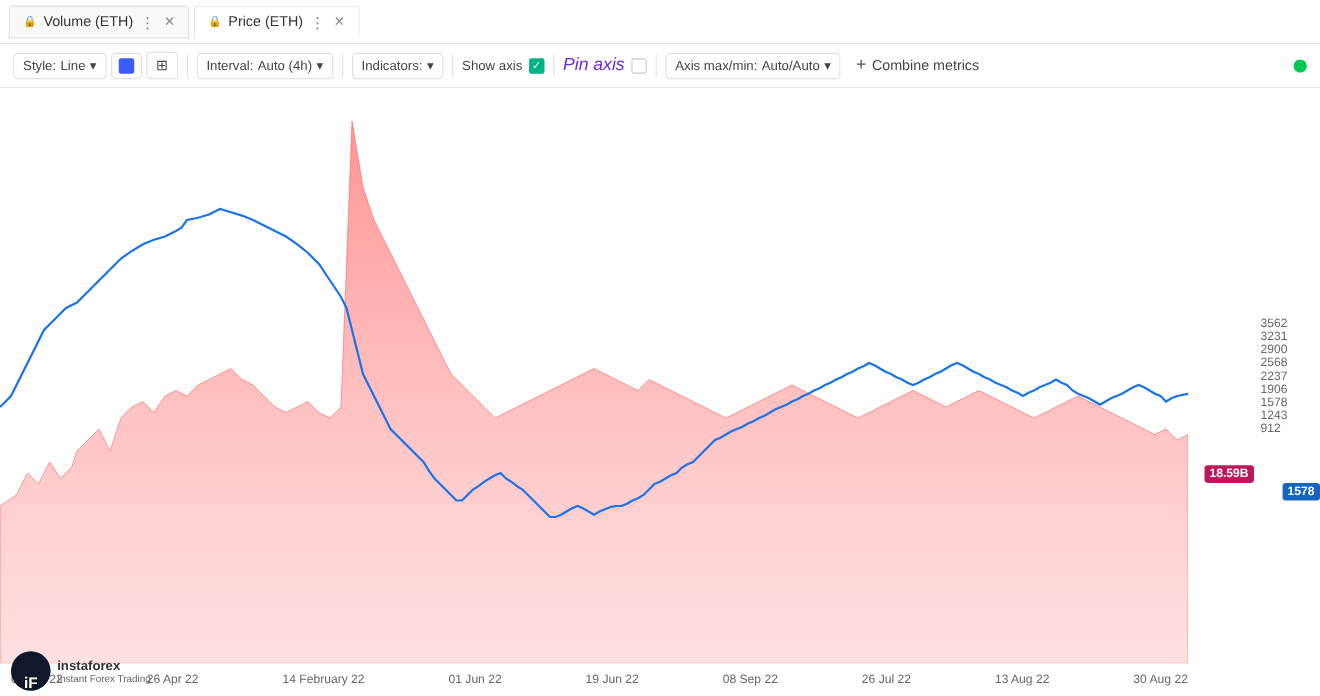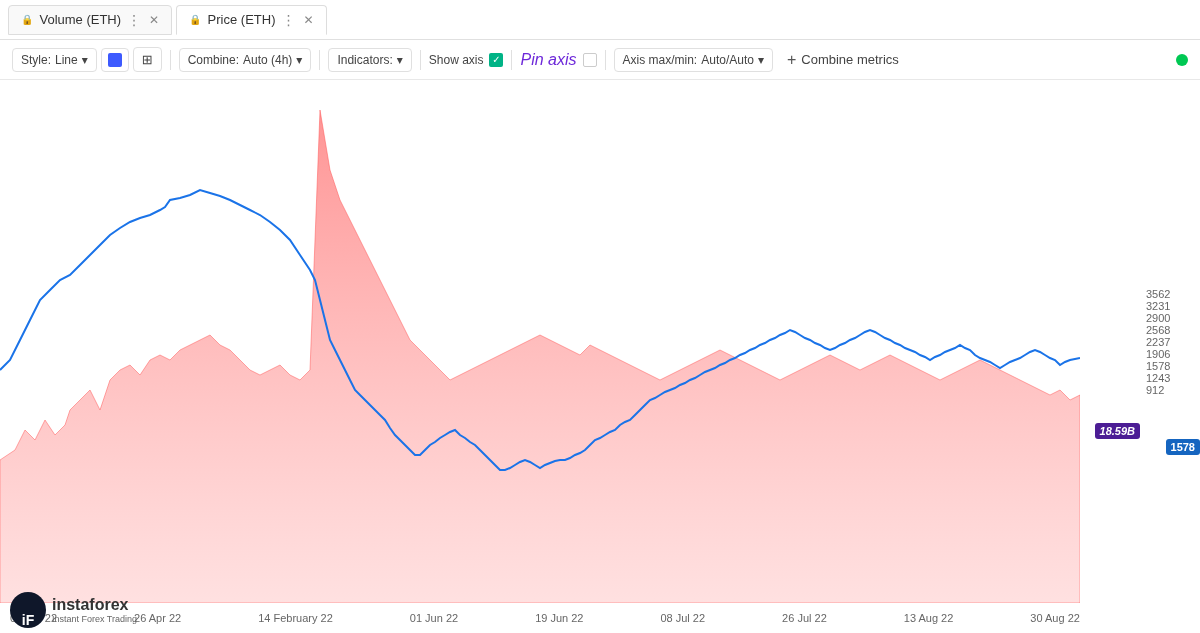--- a/index.html
+++ b/index.html
@@ -61,39 +61,39 @@
       display: flex; flex-direction: column; justify-content: center;
       padding: 10px 0; font-size: 11px; color: #666; text-align: left; padding-left: 4px;
     }
     .x-axis {
       position: absolute; bottom: 0; left: 10px; right: 120px; height: 30px;
       display: flex; align-items: center; justify-content: space-between;
       font-size: 11px; color: #666;
     }
 
     .price-label {
-      position: absolute; right: 60px; background: #4c1d95; color: #fff;
-      padding: 2px 5px; border-radius: 3px; font-size: 11px; font-weight: 600; font-style: italic;
+      position: absolute; right: 60px; background: #be185d; color: #fff;
+      padding: 2px 5px; border-radius: 3px; font-size: 11px; font-weight: 600;
     }
     .price-label-blue {
       position: absolute; right: 0; background: #1565c0; color: #fff;
       padding: 2px 5px; border-radius: 3px; font-size: 11px; font-weight: 600;
     }
 
     svg.chart-svg {
       position: absolute; top: 0; left: 0; right: 120px; bottom: 30px;
       width: calc(100% - 120px); height: calc(100% - 30px);
     }
 
     .instaforex-logo {
       position: absolute; bottom: 5px; left: 10px;
       display: flex; align-items: center; gap: 6px;
     }
     .logo-icon { width: 36px; height: 36px; background: #0f172a; border-radius: 50%; display: flex; align-items: flex-end; justify-content: center; font-weight: 900; font-size: 14px; color: #fff; }
-    .logo-text { font-size: 16px; font-weight: 700; color: #333; }
+    .logo-text { font-size: 12px; font-weight: 700; color: #333; }
     .logo-sub { font-size: 9px; color: #666; }
   </style>
 </head>
 <body>
 
 <div class="top-tabs">
   <div class="tab">
     <span class="tab-lock">🔒</span>
     <span>Volume (ETH)</span>
     <span class="tab-dots">⋮</span>
@@ -114,21 +114,21 @@
     <span>▾</span>
   </div>
   <div class="toolbar-item" style="padding:4px 6px;">
     <span class="color-swatch"></span>
   </div>
   <div class="toolbar-item">
     <span style="font-size:13px;">⊞</span>
   </div>
   <div class="toolbar-sep"></div>
   <div class="toolbar-item">
-    <span>Combine:</span>
+    <span>Interval:</span>
     <span>Auto (4h)</span>
     <span>▾</span>
   </div>
   <div class="toolbar-sep"></div>
   <div class="toolbar-item">
     <span>Indicators:</span>
     <span>▾</span>
   </div>
   <div class="toolbar-sep"></div>
   <div style="display:flex;align-items:flex-start;gap:6px;">
@@ -225,21 +225,21 @@
 
   <div class="price-label" style="top: 62%; right: 60px;">18.59B</div>
   <div class="price-label-blue" style="top: 65%; right: 0;">1578</div>
 
   <div class="x-axis">
     <span>08 Apr 22</span>
     <span>26 Apr 22</span>
     <span>14 February 22</span>
     <span>01 Jun 22</span>
     <span>19 Jun 22</span>
-    <span>08 Jul 22</span>
+    <span>08 Sep 22</span>
     <span>26 Jul 22</span>
     <span>13 Aug 22</span>
     <span>30 Aug 22</span>
   </div>
 
   <div class="instaforex-logo">
     <div class="logo-icon">
       <span>iF</span>
     </div>
     <div>

